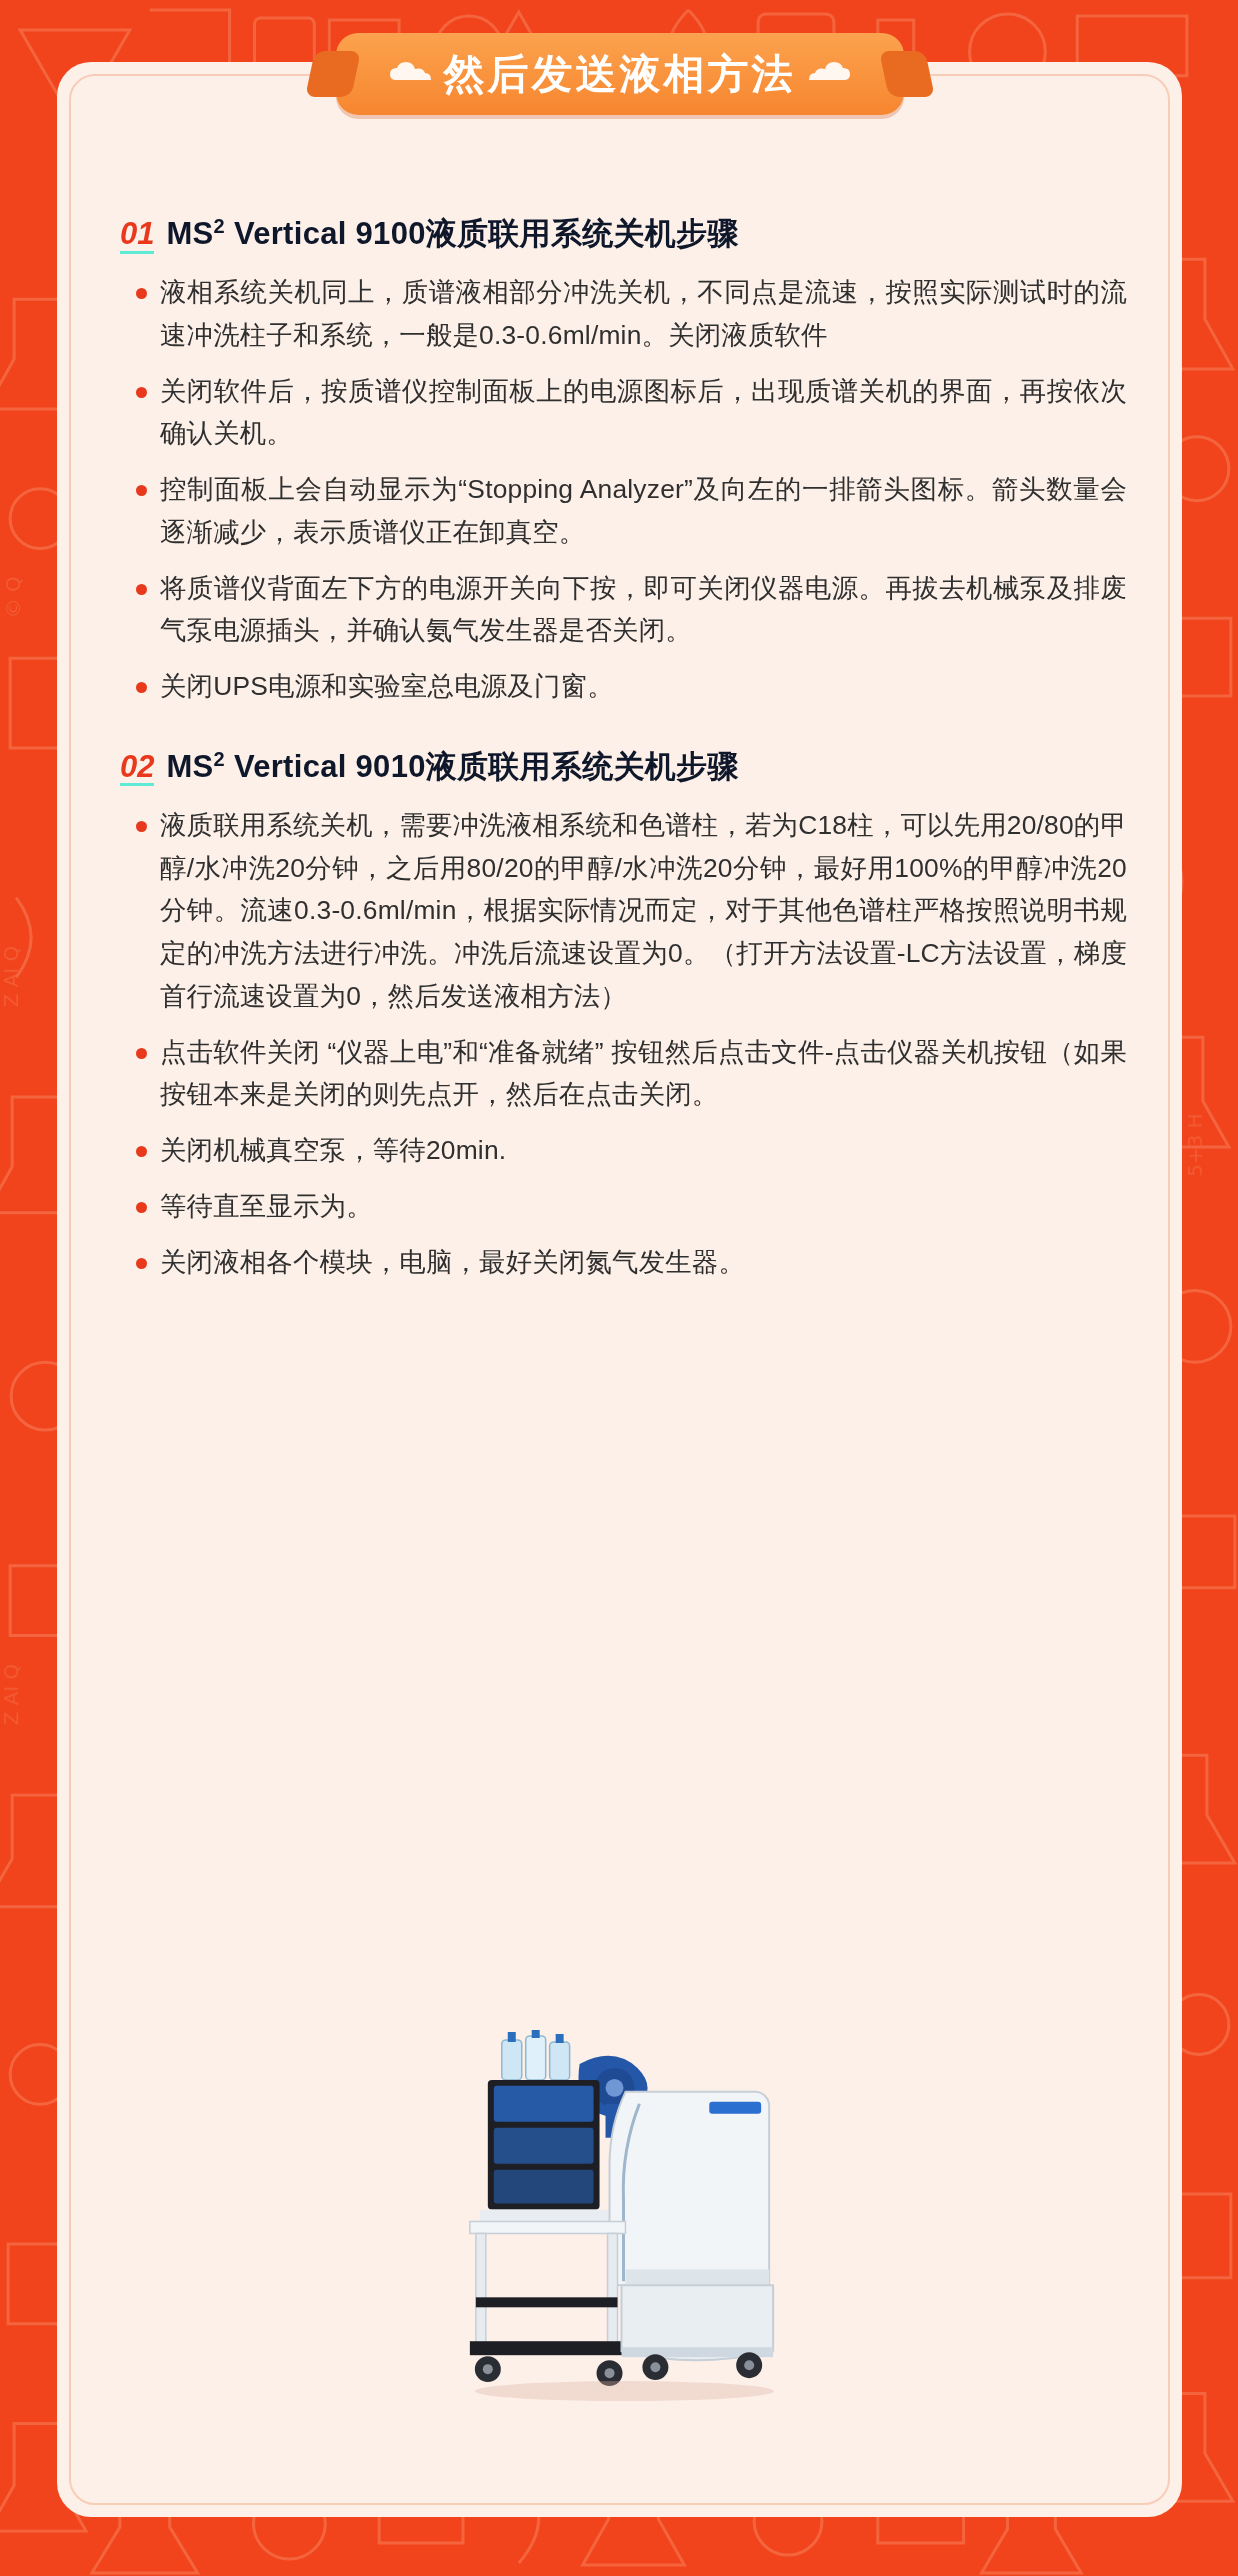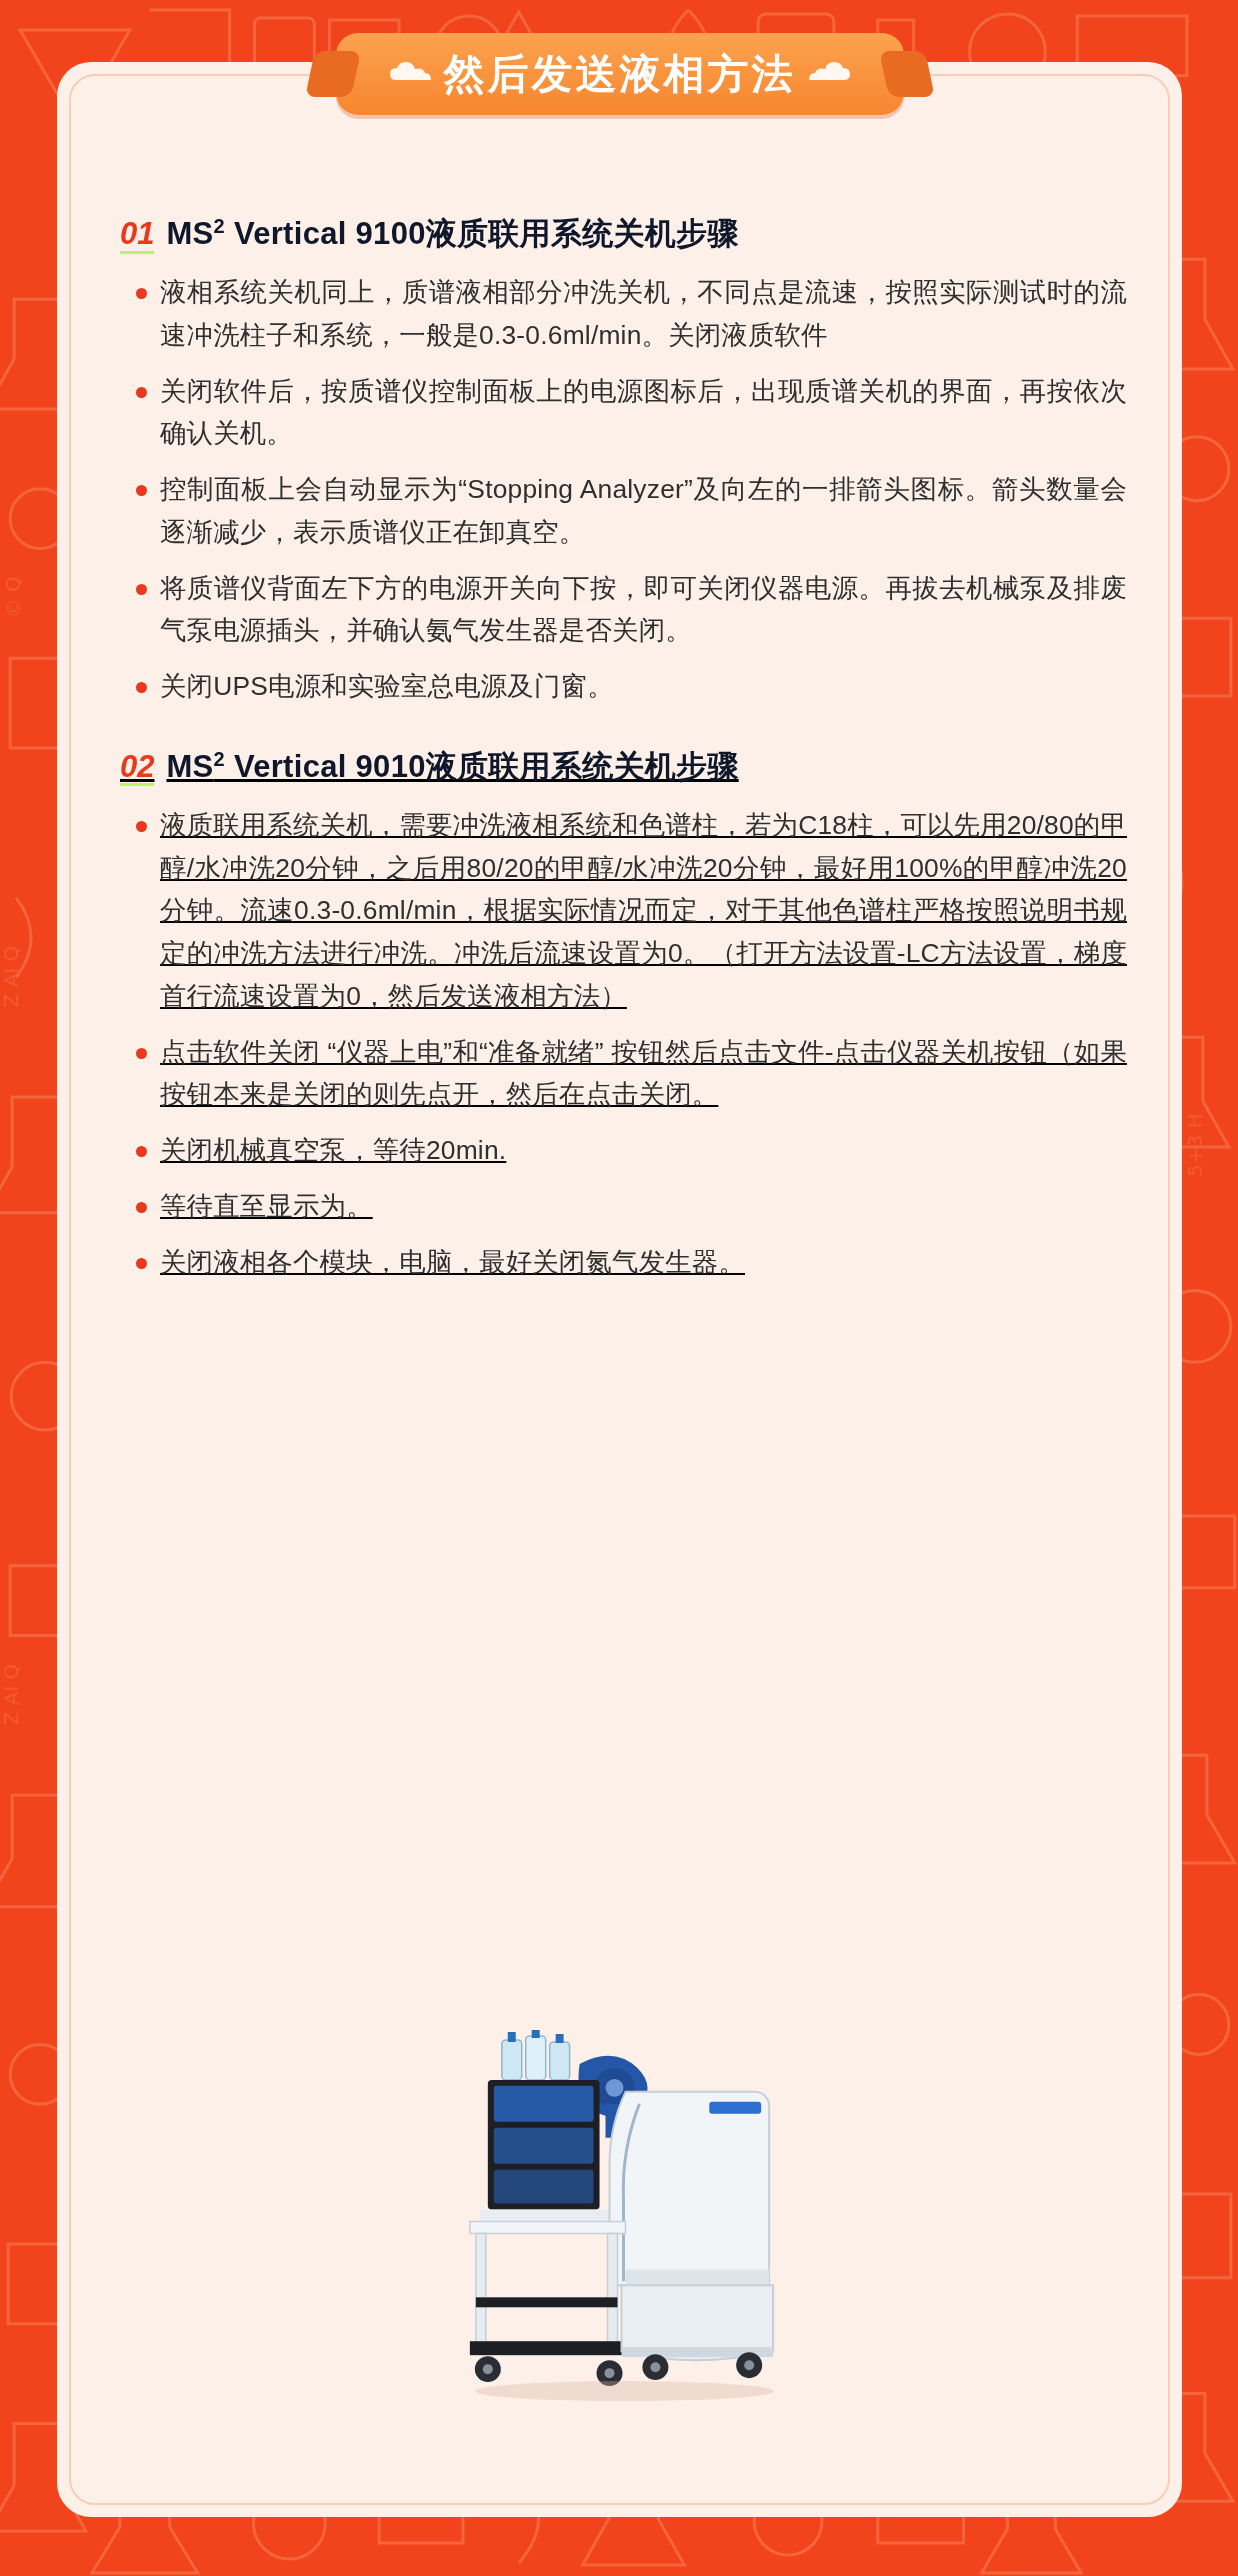--- a/index.html
+++ b/index.html
@@ -107,21 +107,21 @@
     display: flex;
     align-items: baseline;
     gap: 12px;
     margin: 14px 0 16px 0;
   }
   .sec-num {
     font-size: 31px;
     font-weight: bold;
     font-style: italic;
     color: #e8391c;
-    border-bottom: 3px solid #bef264;
+    border-bottom: 3px solid #5eead4;
     line-height: 1.05;
   }
   .sec-title {
     font-size: 31px;
     font-weight: bold;
     color: #0f172a;
     letter-spacing: 0.3px;
   }
   .sec-title .sup { font-size: 20px; vertical-align: super; }
 
@@ -256,21 +256,21 @@
     </div>
     <ul class="items">
       <li>液相系统关机同上，质谱液相部分冲洗关机，不同点是流速，按照实际测试时的流速冲洗柱子和系统，一般是0.3-0.6ml/min。关闭液质软件</li>
       <li>关闭软件后，按质谱仪控制面板上的电源图标后，出现质谱关机的界面，再按依次确认关机。</li>
       <li>控制面板上会自动显示为“Stopping Analyzer”及向左的一排箭头图标。箭头数量会逐渐减少，表示质谱仪正在卸真空。</li>
       <li>将质谱仪背面左下方的电源开关向下按，即可关闭仪器电源。再拔去机械泵及排废气泵电源插头，并确认氨气发生器是否关闭。</li>
       <li>关闭UPS电源和实验室总电源及门窗。</li>
     </ul>
   </div>
 
-  <div class="section" style="margin-top:38px;text-decoration:underline;">
+  <div class="section" style="margin-top:38px;">
     <div class="section-head">
       <span class="sec-num">02</span>
       <span class="sec-title"><span>MS</span><span class="sup">2</span><span> Vertical 9010液质联用系统关机步骤</span></span>
     </div>
     <ul class="items">
       <li>液质联用系统关机，需要冲洗液相系统和色谱柱，若为C18柱，可以先用20/80的甲醇/水冲洗20分钟，之后用80/20的甲醇/水冲洗20分钟，最好用100%的甲醇冲洗20分钟。流速0.3-0.6ml/min，根据实际情况而定，对于其他色谱柱严格按照说明书规定的冲洗方法进行冲洗。冲洗后流速设置为0。（打开方法设置-LC方法设置，梯度首行流速设置为0，然后发送液相方法）</li>
       <li>点击软件关闭 “仪器上电”和“准备就绪” 按钮然后点击文件-点击仪器关机按钮（如果按钮本来是关闭的则先点开，然后在点击关闭。</li>
       <li>关闭机械真空泵，等待20min.</li>
       <li>等待直至显示为。</li>
       <li>关闭液相各个模块，电脑，最好关闭氮气发生器。</li>

